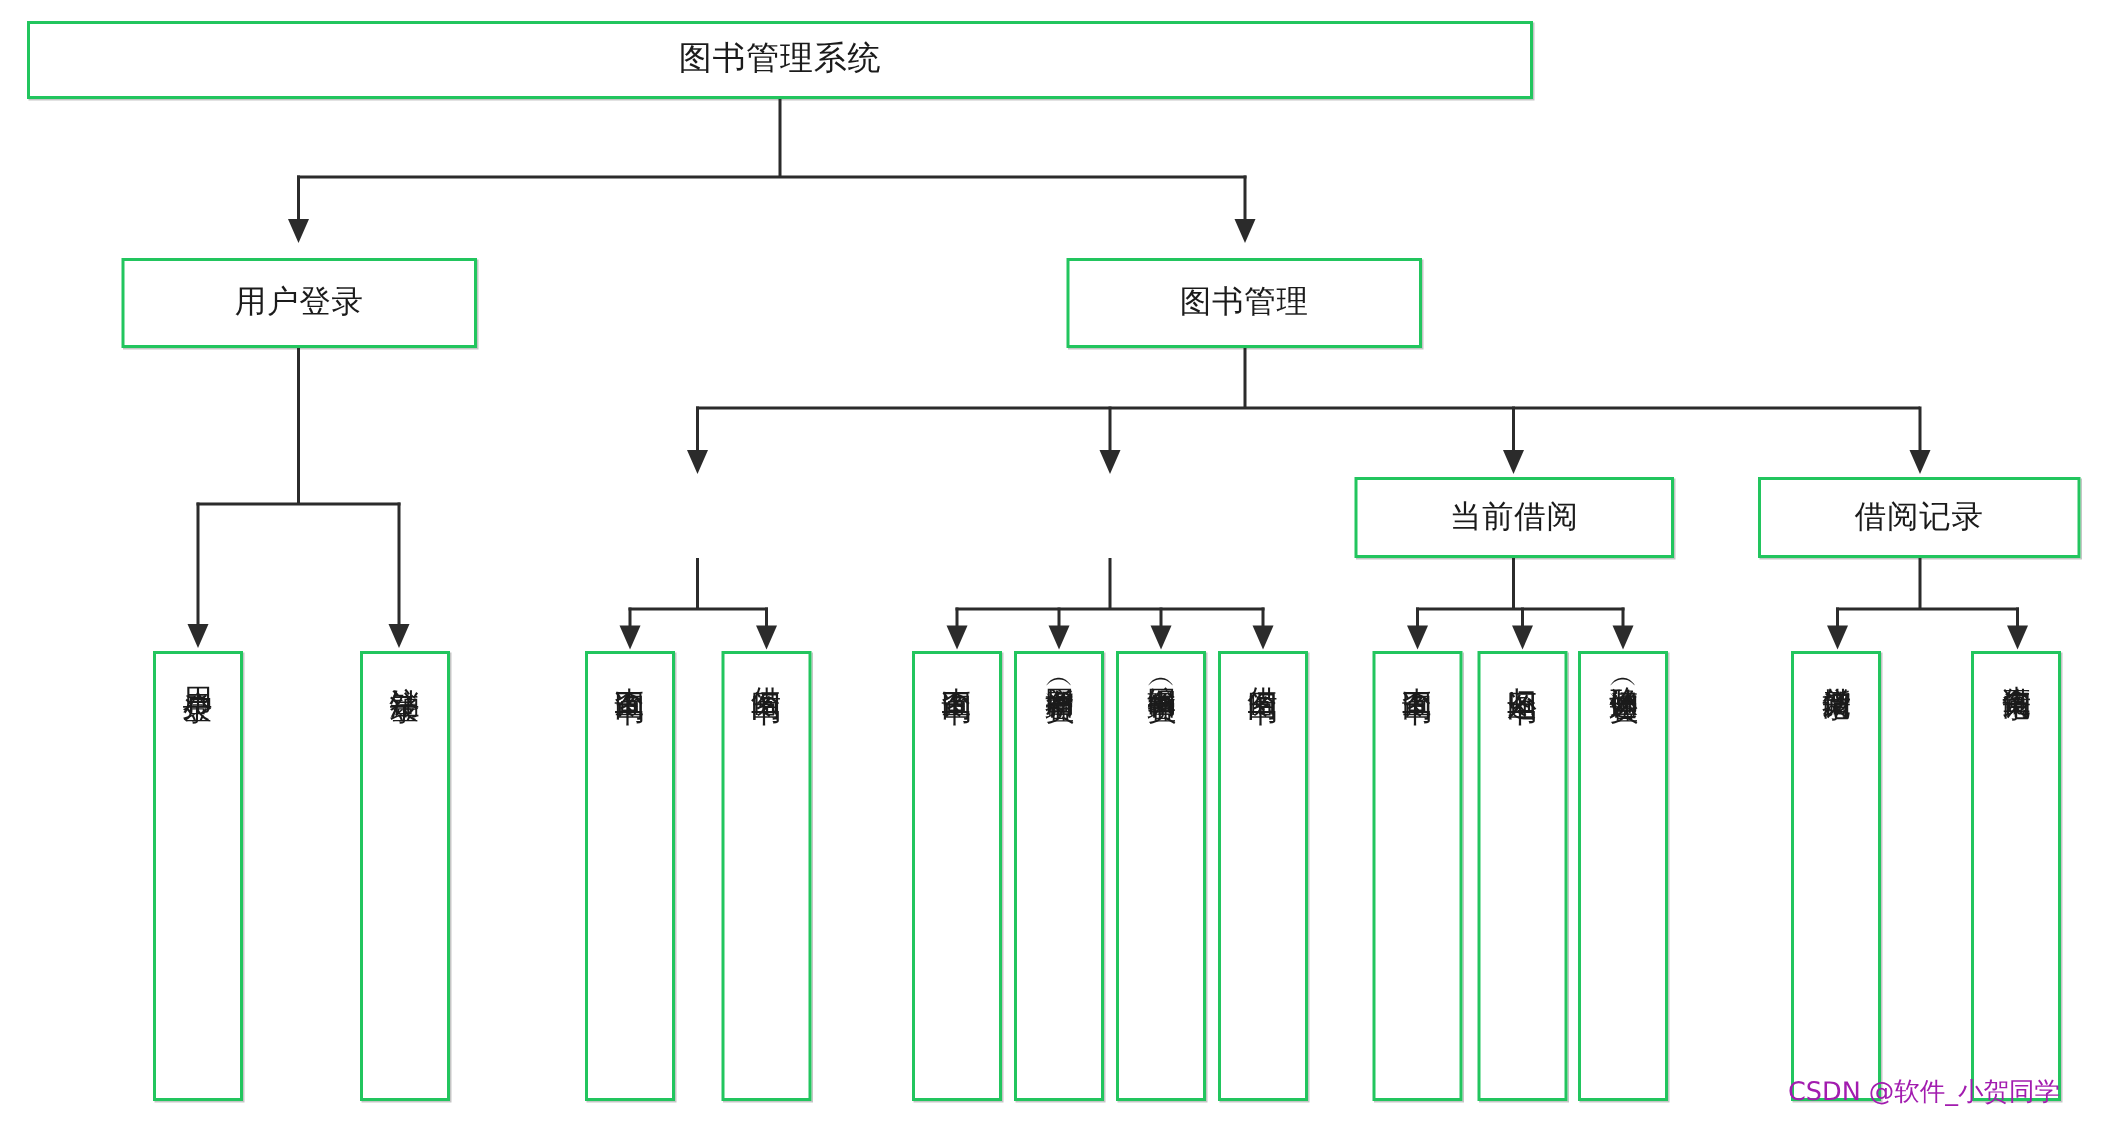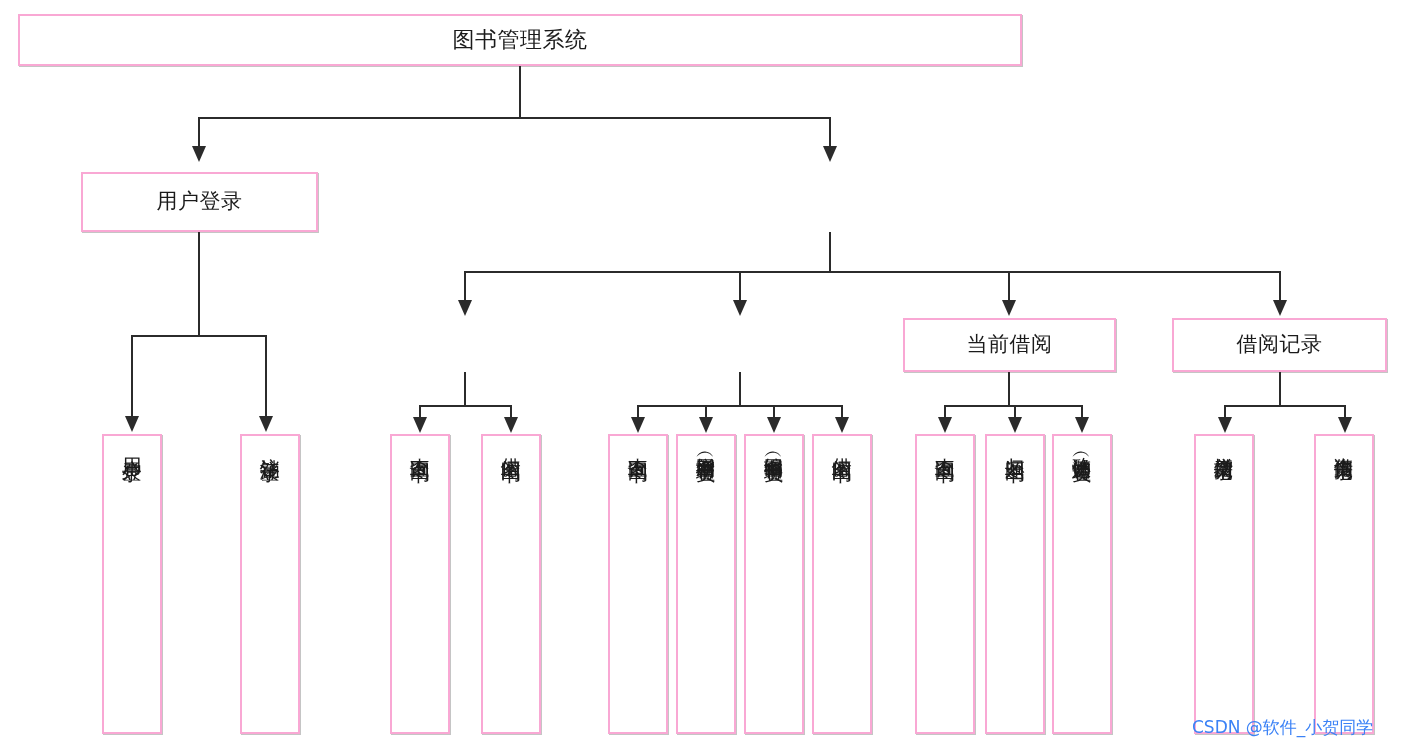--- a/index.html
+++ b/index.html
@@ -16,21 +16,21 @@
     width: 1405px;
     height: 747px;
     background: #ffffff;
     overflow: hidden;
   }
   
   .node {
     position: absolute;
     box-sizing: border-box;
     background: #ffffff;
-    border: 2px solid #f9a8d4;
+    border: 2px solid #22c55e;
     display: flex;
     align-items: center;
     justify-content: center;
     color: #1b1b1b;
     box-shadow: 1px 1px 0 rgba(150,150,150,0.55);
   }
   .node .label {
     display: block;
     text-align: center;
     line-height: 1.12;
@@ -72,21 +72,21 @@
     position: absolute;
     width: 0;
     height: 0;
     border-left: 7px solid transparent;
     border-right: 7px solid transparent;
     border-top: 16px solid #2b2b2b;
   }
   
   #watermark {
     position: absolute;
-    color: #3b82f6;
+    color: #a21caf;
     font-size: 17px;
     white-space: nowrap;
     user-select: none;
   }
 </style>
 </head>
 <body>
 
 <div id="canvas">
 
@@ -98,20 +98,23 @@
 
   <div class="edge hline" style="left:198px; top:117px; width:633px; height:2px;"></div>
 
   <div class="edge vline" style="left:198px; top:117px; width:2px; height:30px;"></div>
   <div class="arrow" style="left:192px; top:146px;"></div>
   <div class="edge vline" style="left:829px; top:117px; width:2px; height:30px;"></div>
   <div class="arrow" style="left:823px; top:146px;"></div>
 
   <div class="node h" style="left:81px; top:172px; width:237px; height:60px;">
     <span class="label">用户登录</span>
+  </div>
+  <div class="node h" style="left:711px; top:172px; width:237px; height:60px;">
+    <span class="label">图书管理</span>
   </div>
 
   <div class="edge vline" style="left:198px; top:232px; width:2px; height:104px;"></div>
   <div class="edge hline" style="left:131px; top:335px; width:136px; height:2px;"></div>
   <div class="edge vline" style="left:131px; top:335px; width:2px; height:82px;"></div>
   <div class="arrow" style="left:125px; top:416px;"></div>
   <div class="edge vline" style="left:265px; top:335px; width:2px; height:82px;"></div>
   <div class="arrow" style="left:259px; top:416px;"></div>
 
   <div class="edge vline" style="left:829px; top:232px; width:2px; height:40px;"></div>

